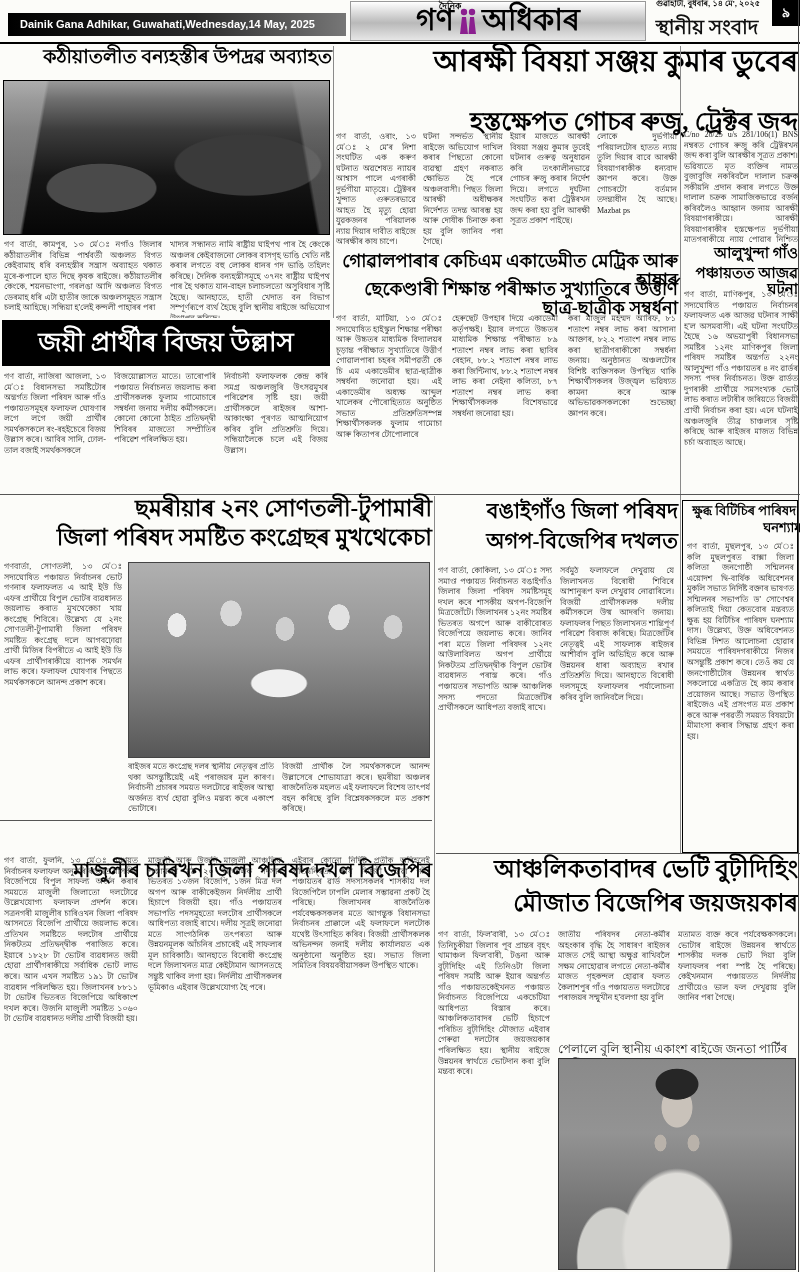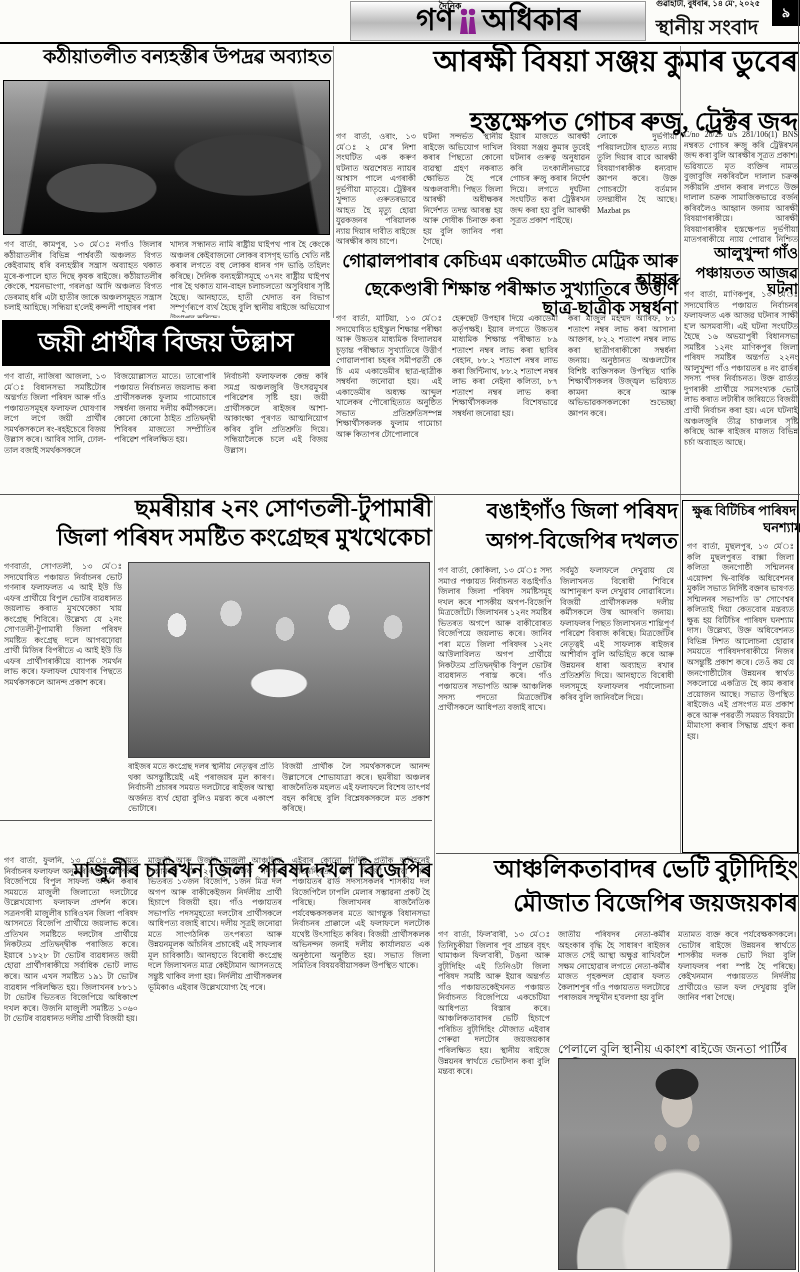--- a/index.html
+++ b/index.html
@@ -31,20 +31,21 @@
   .blackbox-hl{background:#000;color:#fff;font-weight:bold;text-align:center;
       font-family:"Liberation Serif",serif;}
   .boxed{border:1.5px solid #000;box-sizing:border-box;}
   .caption{font-size:12px;line-height:1.3;color:#1b1b1b;font-family:"Liberation Serif",serif;}
 </style>
 </head>
 <body>
 
 <div class="page">
 
+  <div class="abs mast-left" style="left:8px;top:13px;width:338px;height:23px;">Dainik Gana Adhikar, Guwahati,Wednesday,14 May, 2025</div>
 
   <div class="abs mast-center" style="left:350px;top:1px;width:296px;height:40px;">
     <span class="mast-title">
       <span>গণ</span>
       <svg width="20" height="26" viewBox="0 0 20 26">
         <circle cx="6" cy="4" r="3.2" fill="#8b1f8f"></circle>
         <path d="M2 26 L4 9 L8 9 L10 26 Z" fill="#8b1f8f"></path>
         <circle cx="14" cy="4" r="3.2" fill="#8b1f8f"></circle>
         <path d="M10.5 26 L12 9 L16 9 L18 26 Z" fill="#8b1f8f"></path>
       </svg>

